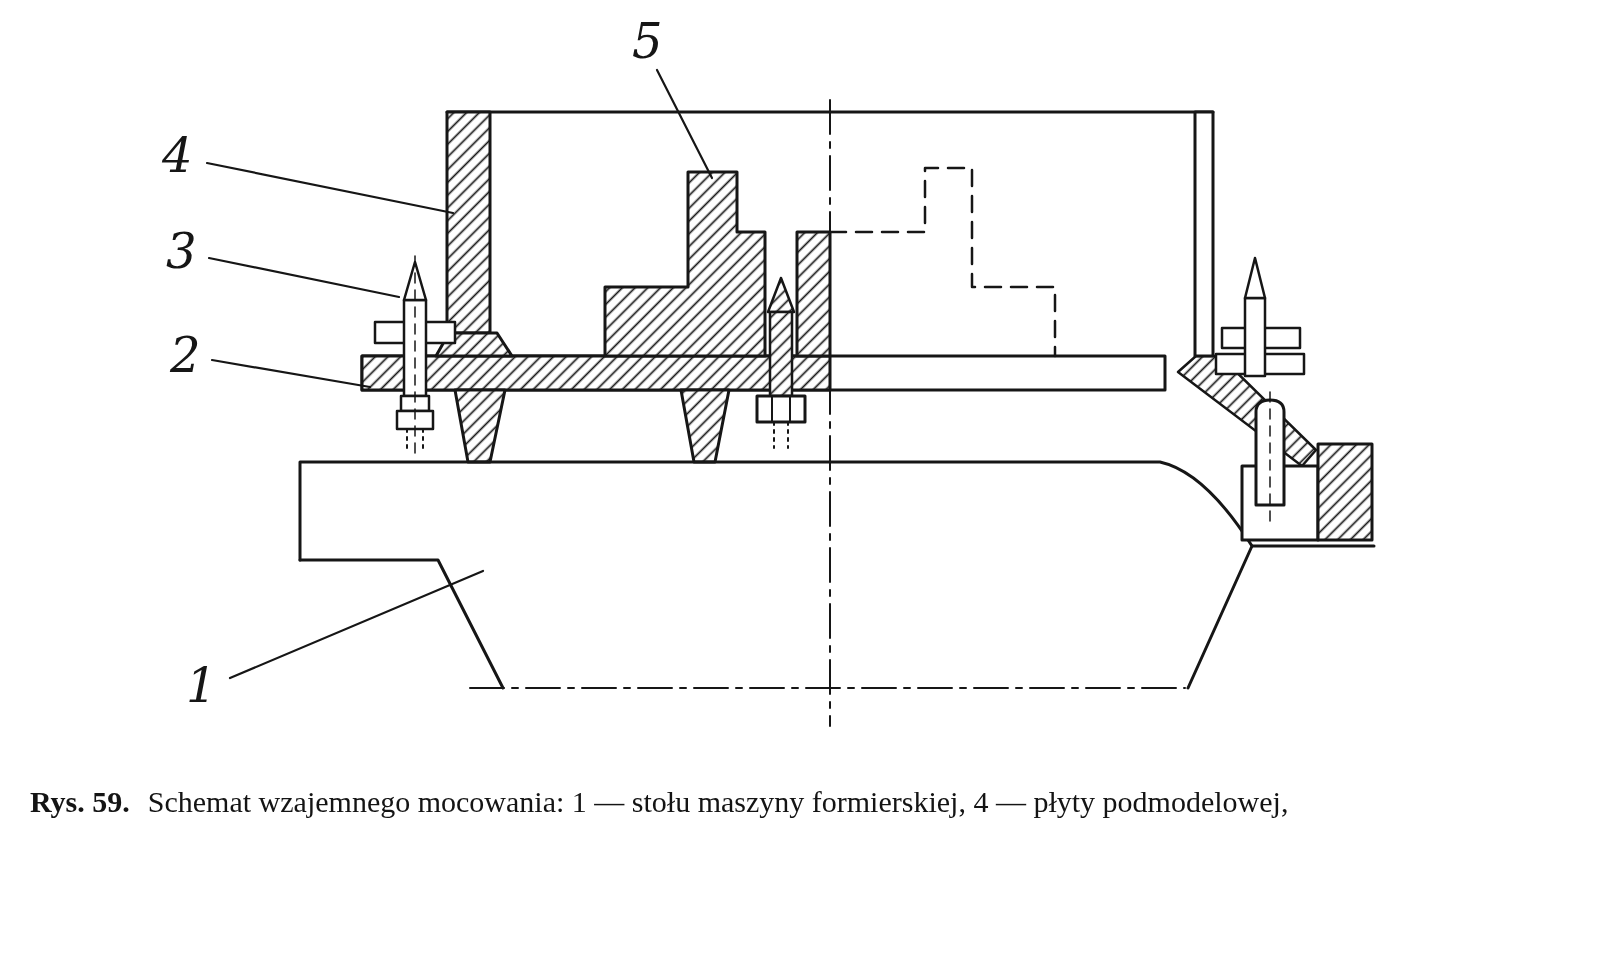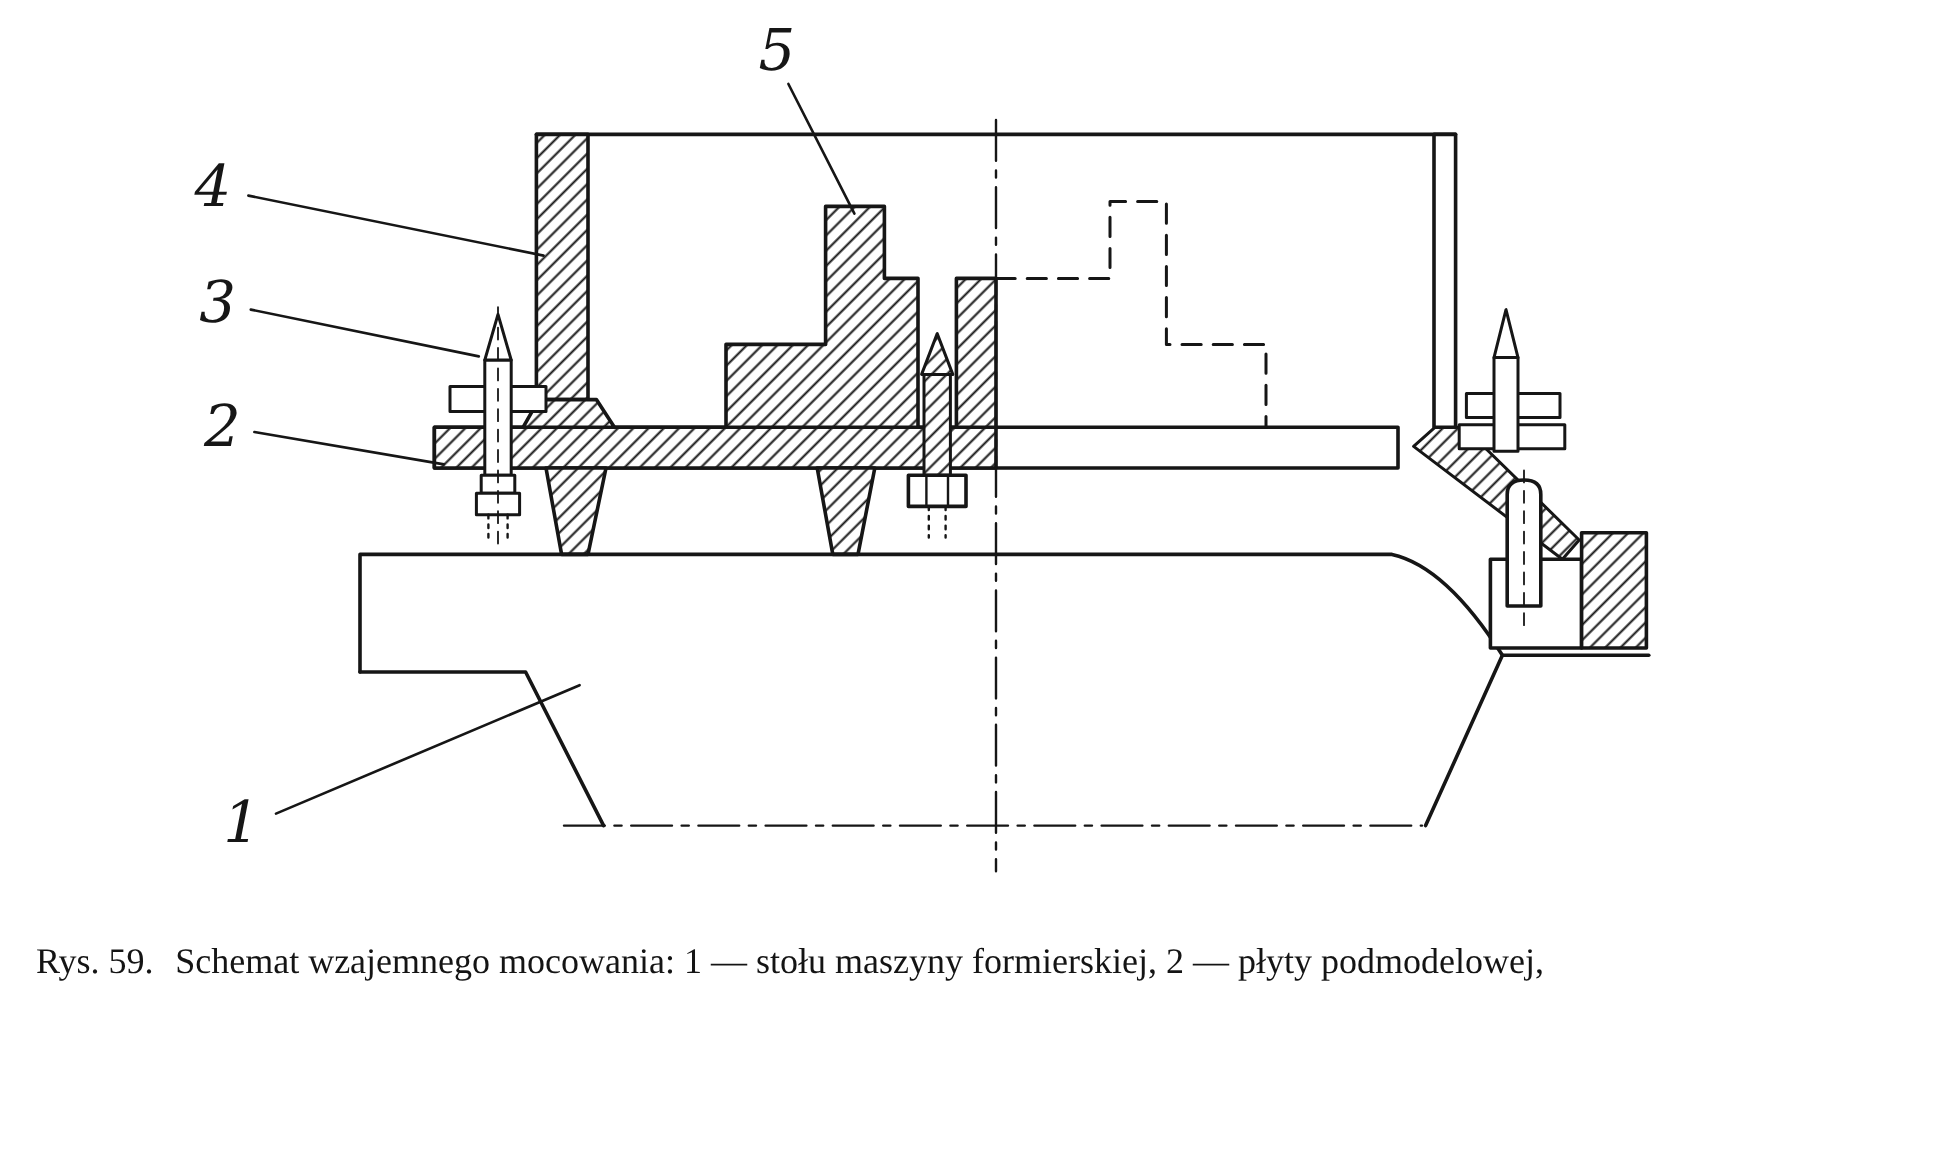--- a/index.html
+++ b/index.html
@@ -20,21 +20,21 @@
   }
   .caption {
     position: absolute;
     left: 30px;
     top: 782px;
     width: 1565px;
     font-size: 30px;
     color: #141414;
     line-height: 1.35;
   }
-  .fig-num { margin-right: 18px; font-weight: 400; }
+  .fig-num { margin-right: 18px; font-weight: 700; }
   .cap-line1 { white-space: nowrap; }
   .cap-line2 {
     margin-left: 132px;
     margin-top: 4px;
     word-spacing: 14px;
     letter-spacing: 0.5px;
   }
 </style>
 </head>
 <body>
@@ -131,17 +131,17 @@
       <text class="part-label" x="632" y="58">5</text>
       <text class="part-label" x="162" y="172">4</text>
       <text class="part-label" x="166" y="268">3</text>
       <text class="part-label" x="170" y="372">2</text>
       <text class="part-label" x="186" y="702">1</text>
     </g>
   </svg>
 
   <div class="caption">
     <div class="cap-line1">
-      <span class="fig-num">Rys. 59.</span><span>Schemat wzajemnego mocowania: 1 — stołu maszyny formierskiej, 2 — płyty podmodelowej,</span>
+      <span class="fig-num">Rys. 59.</span><span>Schemat wzajemnego mocowania: 1 — stołu maszyny formierskiej, 4 — płyty podmodelowej,</span>
     </div>
   </div>
 
 </div>
 
 </body></html>

